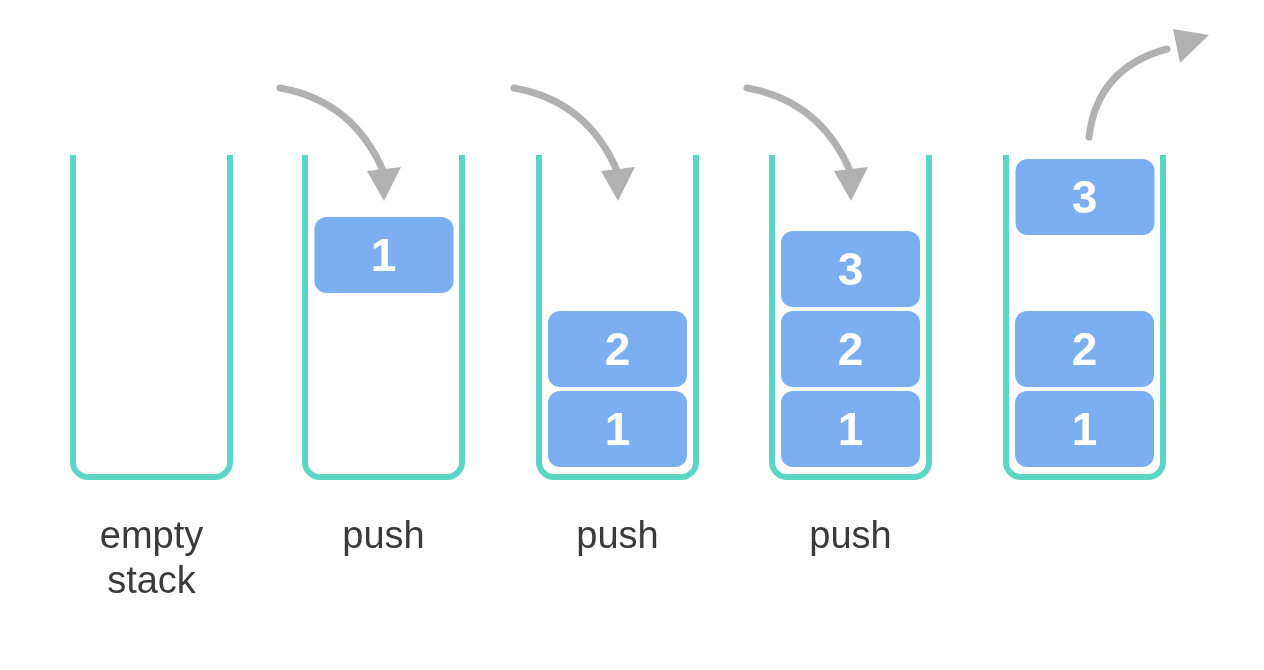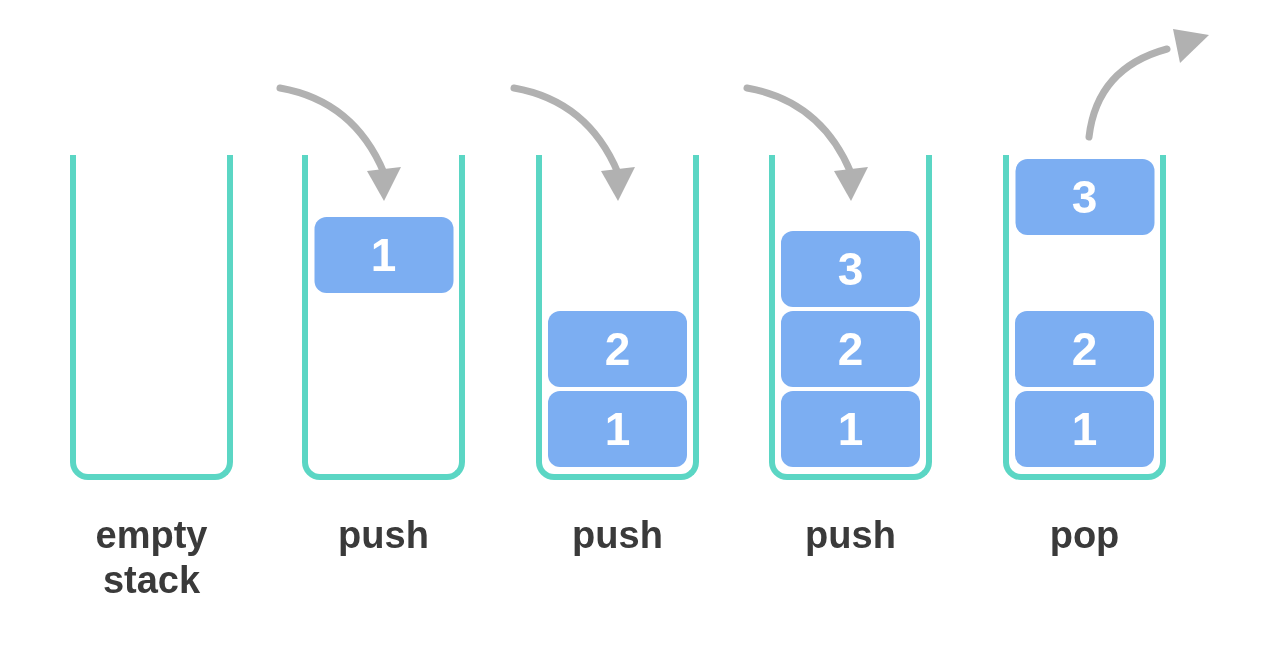--- a/index.html
+++ b/index.html
@@ -57,21 +57,21 @@
   .float-top-popped { top: 4px; }
 
   .stage-label {
     position: absolute;
     top: 358px;
     left: 50%;
     transform: translateX(-50%);
     width: 172px;
     text-align: center;
     font-size: 38px;
-    font-weight: bold;
+    font-weight: normal;
     line-height: 1.18;
     color: #3a3a3a;
     white-space: normal;
   }
 
   svg.arrow { position: absolute; overflow: visible; }
   .push-arrow { left: -34px; top: -72px; width: 134px; height: 126px; }
   .pop-arrow  { left: 70px;  top: -132px; width: 140px; height: 124px; }
   .arrow path { stroke: #b1b1b1; stroke-width: 7; fill: none; stroke-linecap: round; }
   .arrow polygon { fill: #b1b1b1; }
@@ -122,16 +122,15 @@
   <div class="stack-container pos-5">
     <svg class="arrow pop-arrow" viewBox="0 0 140 124">
       <path d="M 10 114 Q 18 45 88 26"></path>
       <polygon points="130,12 94,6 101,40"></polygon>
     </svg>
     <div class="block float-block float-top-popped">3</div>
     <div class="bottom-stack">
       <div class="block">2</div>
       <div class="block">1</div>
     </div>
-    <div class="stage-label">pop</div>
   </div>
 
 </div>
 
 </body></html>

